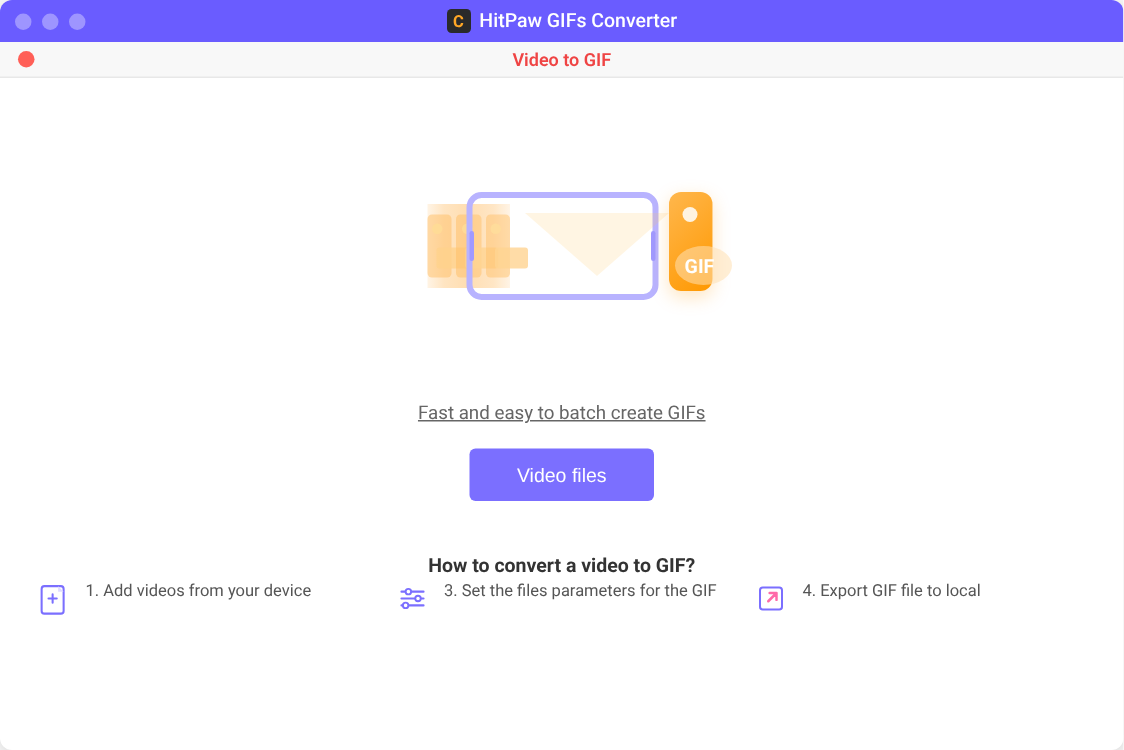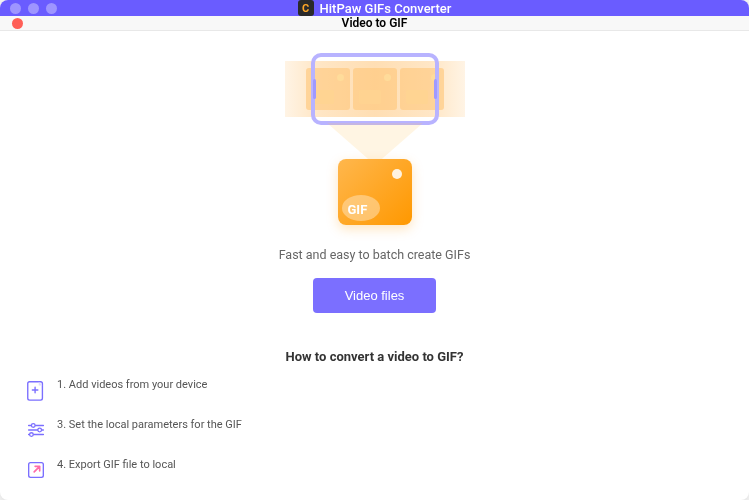--- a/index.html
+++ b/index.html
@@ -61,21 +61,21 @@
     .app-title-wrap { display: flex; align-items: center; }
     .subheader {
       height: 24px;
       background: #f8f8f8;
       border-bottom: 1px solid #e8e8e8;
       display: flex;
       align-items: center;
       justify-content: center;
       font-size: 12px;
       font-weight: 600;
-      color: #000000;
+      color: #ef4444;
       position: relative;
     }
     .window-close-btn {
       position: absolute;
       left: 12px;
       width: 11px;
       height: 11px;
       border-radius: 50%;
       background: #ff5f57;
     }
@@ -84,21 +84,21 @@
       display: flex;
       flex-direction: column;
       align-items: center;
       padding-top: 22px;
     }
     .hero-graphic {
       width: 200px;
       height: 180px;
       position: relative;
       display: flex;
-      flex-direction: column;
+      flex-direction: row;
       align-items: center;
     }
     .filmstrip-container {
       position: relative;
       width: 200px;
       height: 72px;
     }
     .filmstrip {
       position: absolute;
       top: 8px;
@@ -196,44 +196,44 @@
       left: 4px;
       width: 38px;
       height: 26px;
       background: rgba(255,224,178,0.55);
       border-radius: 50%;
     }
     .tagline {
       margin-top: 14px;
       font-size: 12.5px;
       color: #666;
+      text-decoration: underline;
     }
     .select-btn {
       margin-top: 16px;
       background: #7b6fff;
       color: #fff;
       border: none;
       padding: 10px 32px;
       font-size: 13px;
       border-radius: 4px;
       cursor: pointer;
     }
     .howto-title {
       margin-top: 36px;
       font-size: 13px;
       font-weight: 700;
       color: #333;
     }
     .steps {
-      margin-top: 14px;
+      margin-top: 2px;
       display: flex;
       width: 100%;
       padding: 0 24px 18px 24px;
       gap: 16px;
-      flex-direction: column;
     }
     .step {
       flex: 1;
       display: flex;
       align-items: flex-start;
       gap: 9px;
     }
     .step-icon {
       width: 24px;
       height: 24px;
@@ -312,21 +312,21 @@
         <div class="step-icon">
           <svg width="22" height="22" viewBox="0 0 24 24" fill="none">
             <path d="M4 7h16M4 12h16M4 17h16" stroke="#7b6fff" stroke-width="1.6" stroke-linecap="round"></path>
             <circle cx="9" cy="7" r="2" fill="#fff" stroke="#7b6fff" stroke-width="1.4"></circle>
             <circle cx="16" cy="12" r="2" fill="#fff" stroke="#7b6fff" stroke-width="1.4"></circle>
             <circle cx="7" cy="17" r="2" fill="#fff" stroke="#7b6fff" stroke-width="1.4"></circle>
           </svg>
         </div>
         <div class="step-text">
           <span>3.</span>
-          <span>Set the local parameters for the GIF</span>
+          <span>Set the files parameters for the GIF</span>
         </div>
       </div>
 
       <div class="step">
         <div class="step-icon">
           <svg width="22" height="22" viewBox="0 0 24 24" fill="none">
             <rect x="4" y="4" width="16" height="16" rx="2" stroke="#7b6fff" stroke-width="1.5" fill="#fff"></rect>
             <path d="M10 14l6-6M16 13V8h-5" stroke="#ff6ba8" stroke-width="1.8" stroke-linecap="round" stroke-linejoin="round"></path>
           </svg>
         </div>

